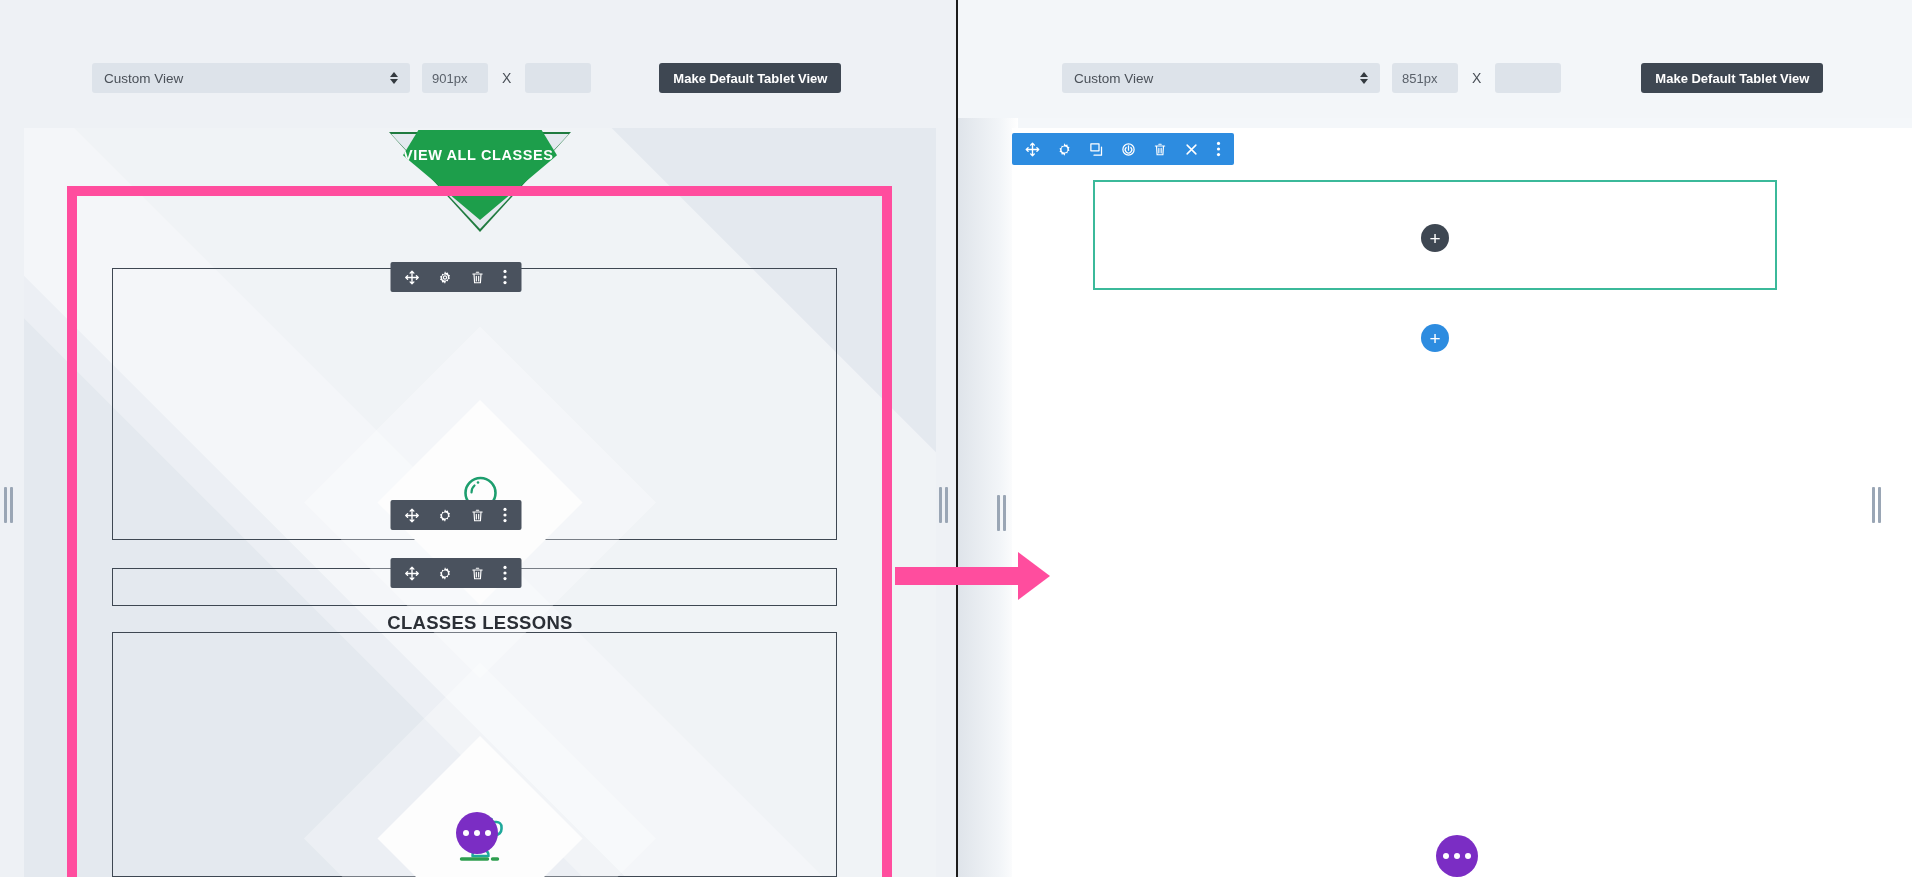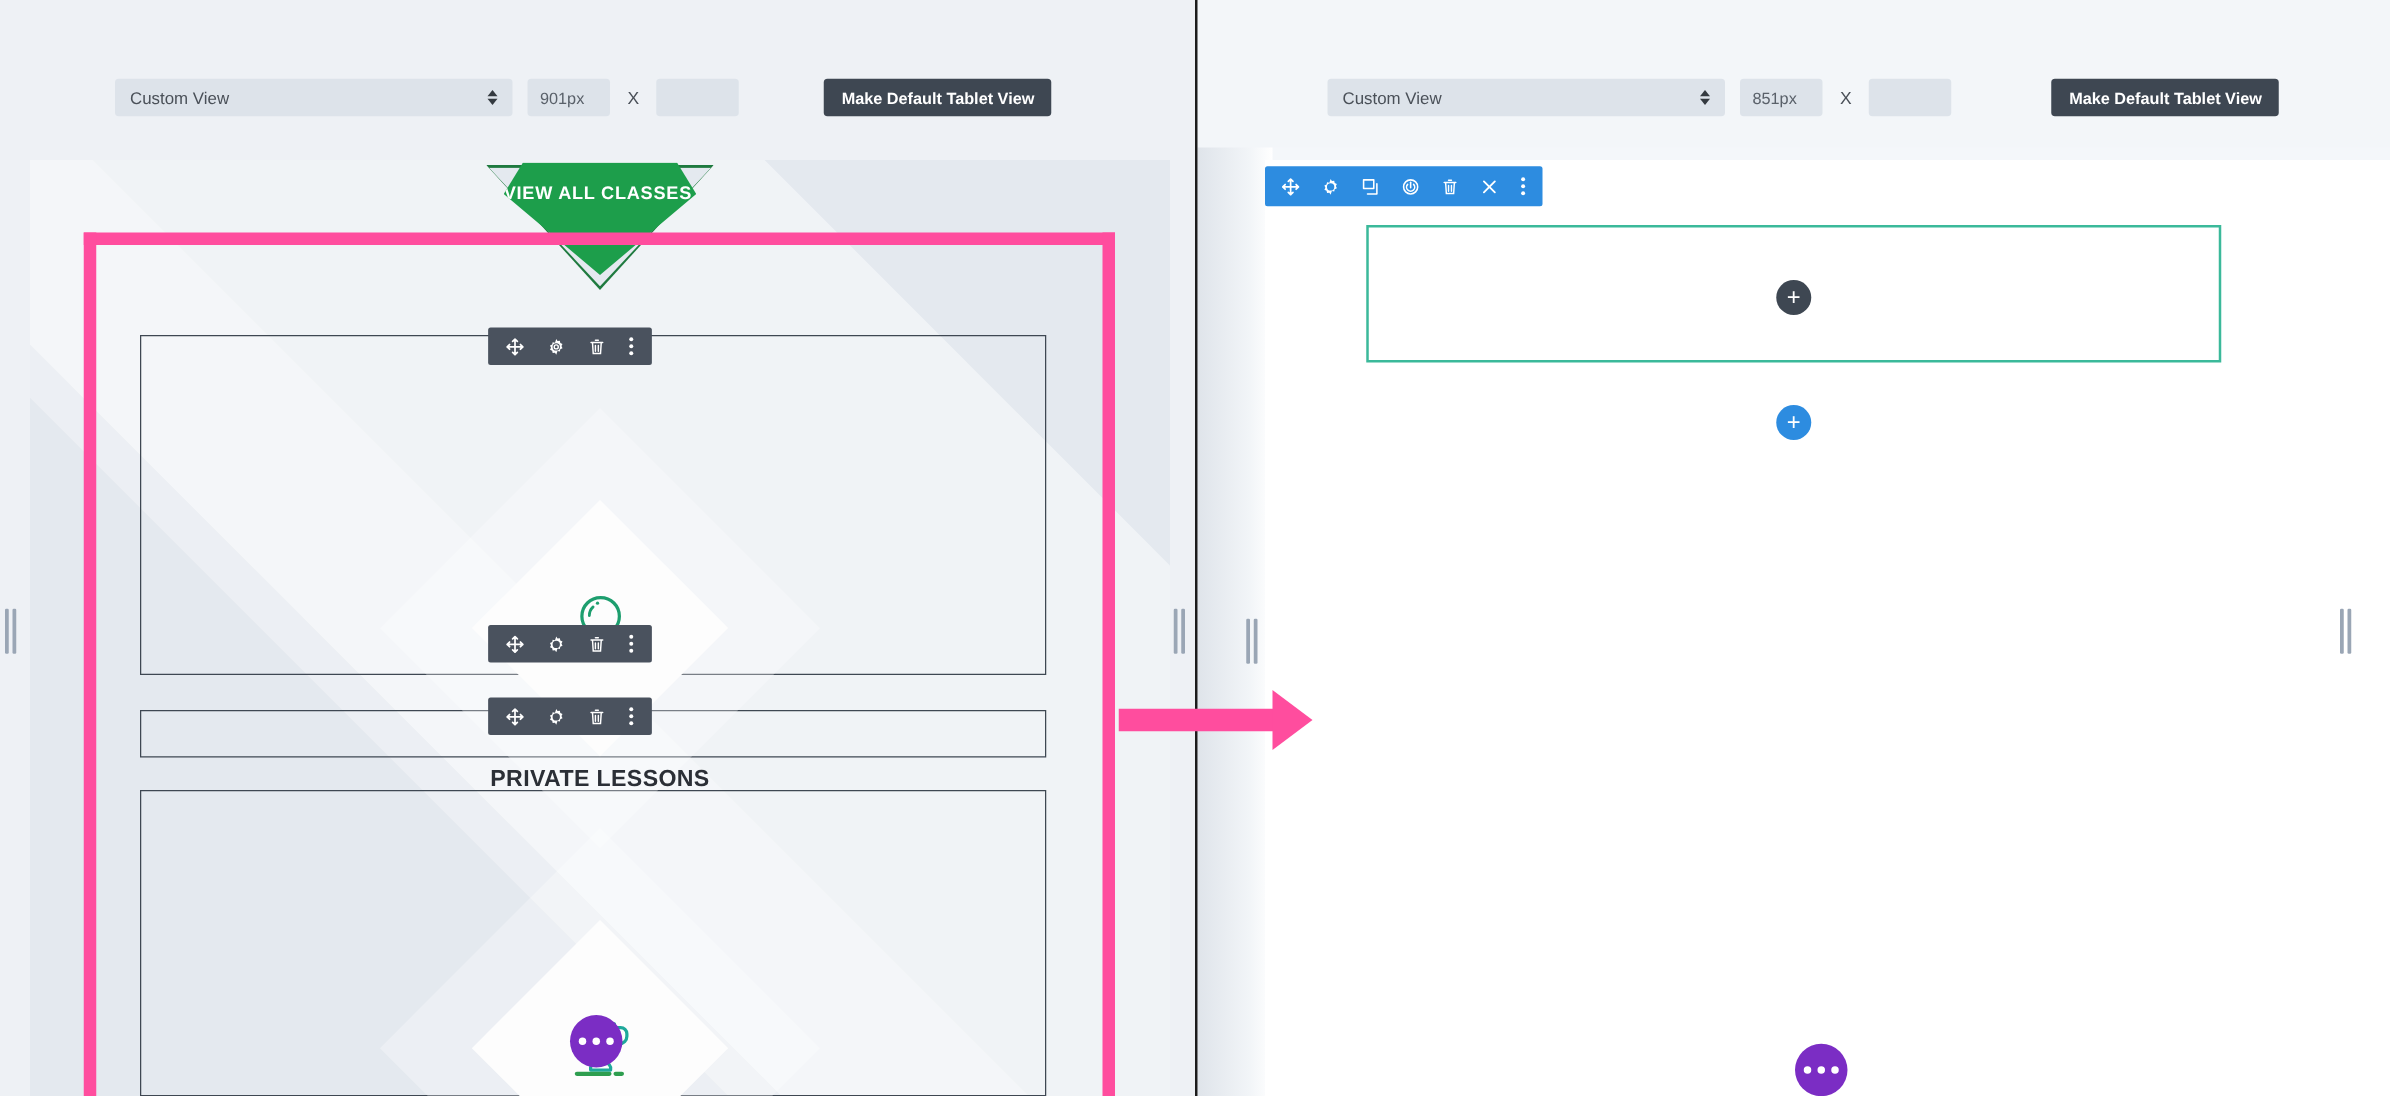--- a/index.html
+++ b/index.html
@@ -322,21 +322,21 @@
             <path d="M39 11 h5 a5 5 0 0 1 5 5 v2 a6 6 0 0 1 -6 6 h-4"></path>
             <path d="M25 33 h6 v6 h-6 Z"></path>
             <path d="M20 45 h16 a5 5 0 0 0 -5 -6 h-6 a5 5 0 0 0 -5 6 Z"></path>
             <path d="M9 48 h26" stroke="#2e9e4f" stroke-width="3.4"></path>
             <path d="M40 48 h5" stroke="#2e9e4f" stroke-width="3.4"></path>
             <text x="28" y="24" font-size="13" font-weight="bold" fill="#1fa89b" stroke="none" text-anchor="middle" font-family="Liberation Sans, sans-serif">1</text>
           </svg>
         </div>
       </div>
 
-      <div class="mod-title t-a">PRIVATE LESSONS</div>
+      <div class="mod-title t-a">CLASSES LESSONS</div>
 
       <div class="pink-frame"></div>
     </div>
 
     <div class="dark-toolbar t1" style="left:456px;transform:translateX(-50%);">
       <span class="ic">
         <svg width="15" height="15" viewBox="0 0 24 24" fill="none" stroke="currentColor" stroke-width="2.2" stroke-linecap="round" stroke-linejoin="round">
             <path d="M12 2v20M2 12h20M12 2l-3 3M12 2l3 3M12 22l-3-3M12 22l3-3M2 12l3-3M2 12l3 3M22 12l-3-3M22 12l-3 3"></path>
           </svg>
       </span>

